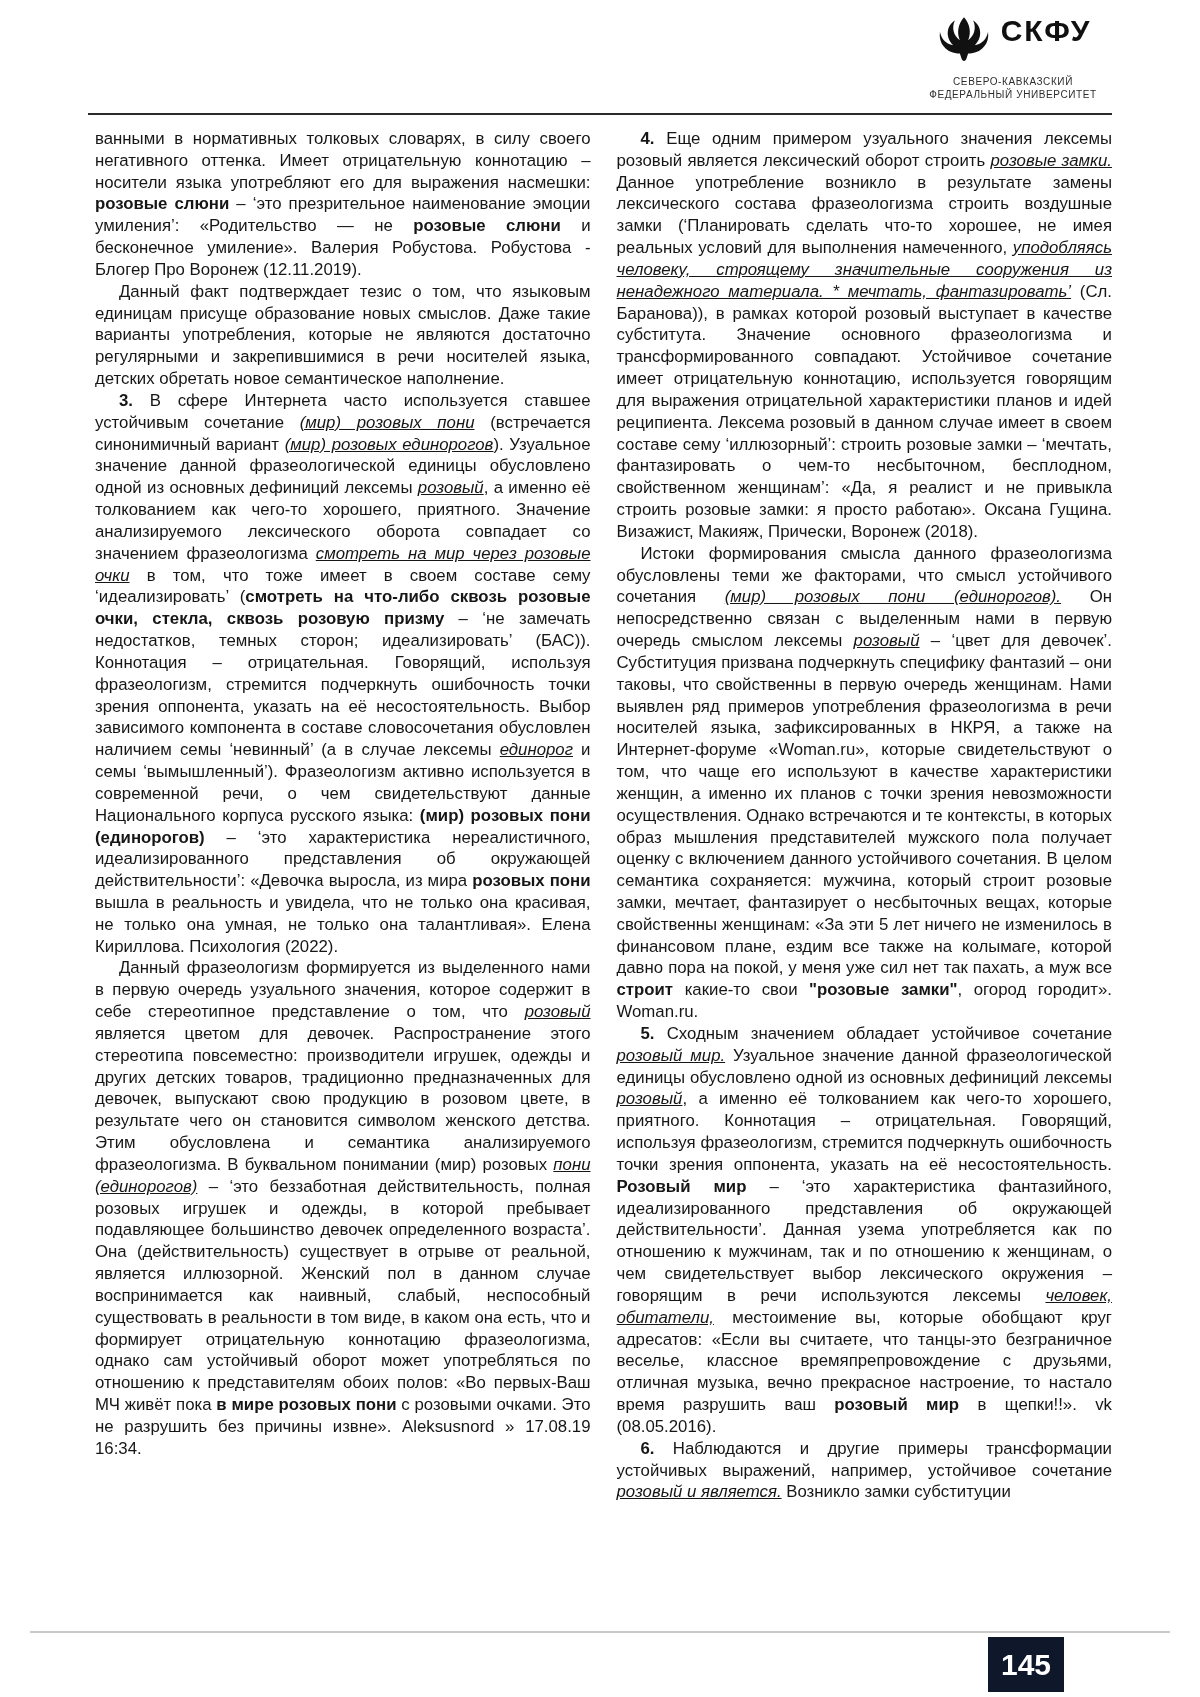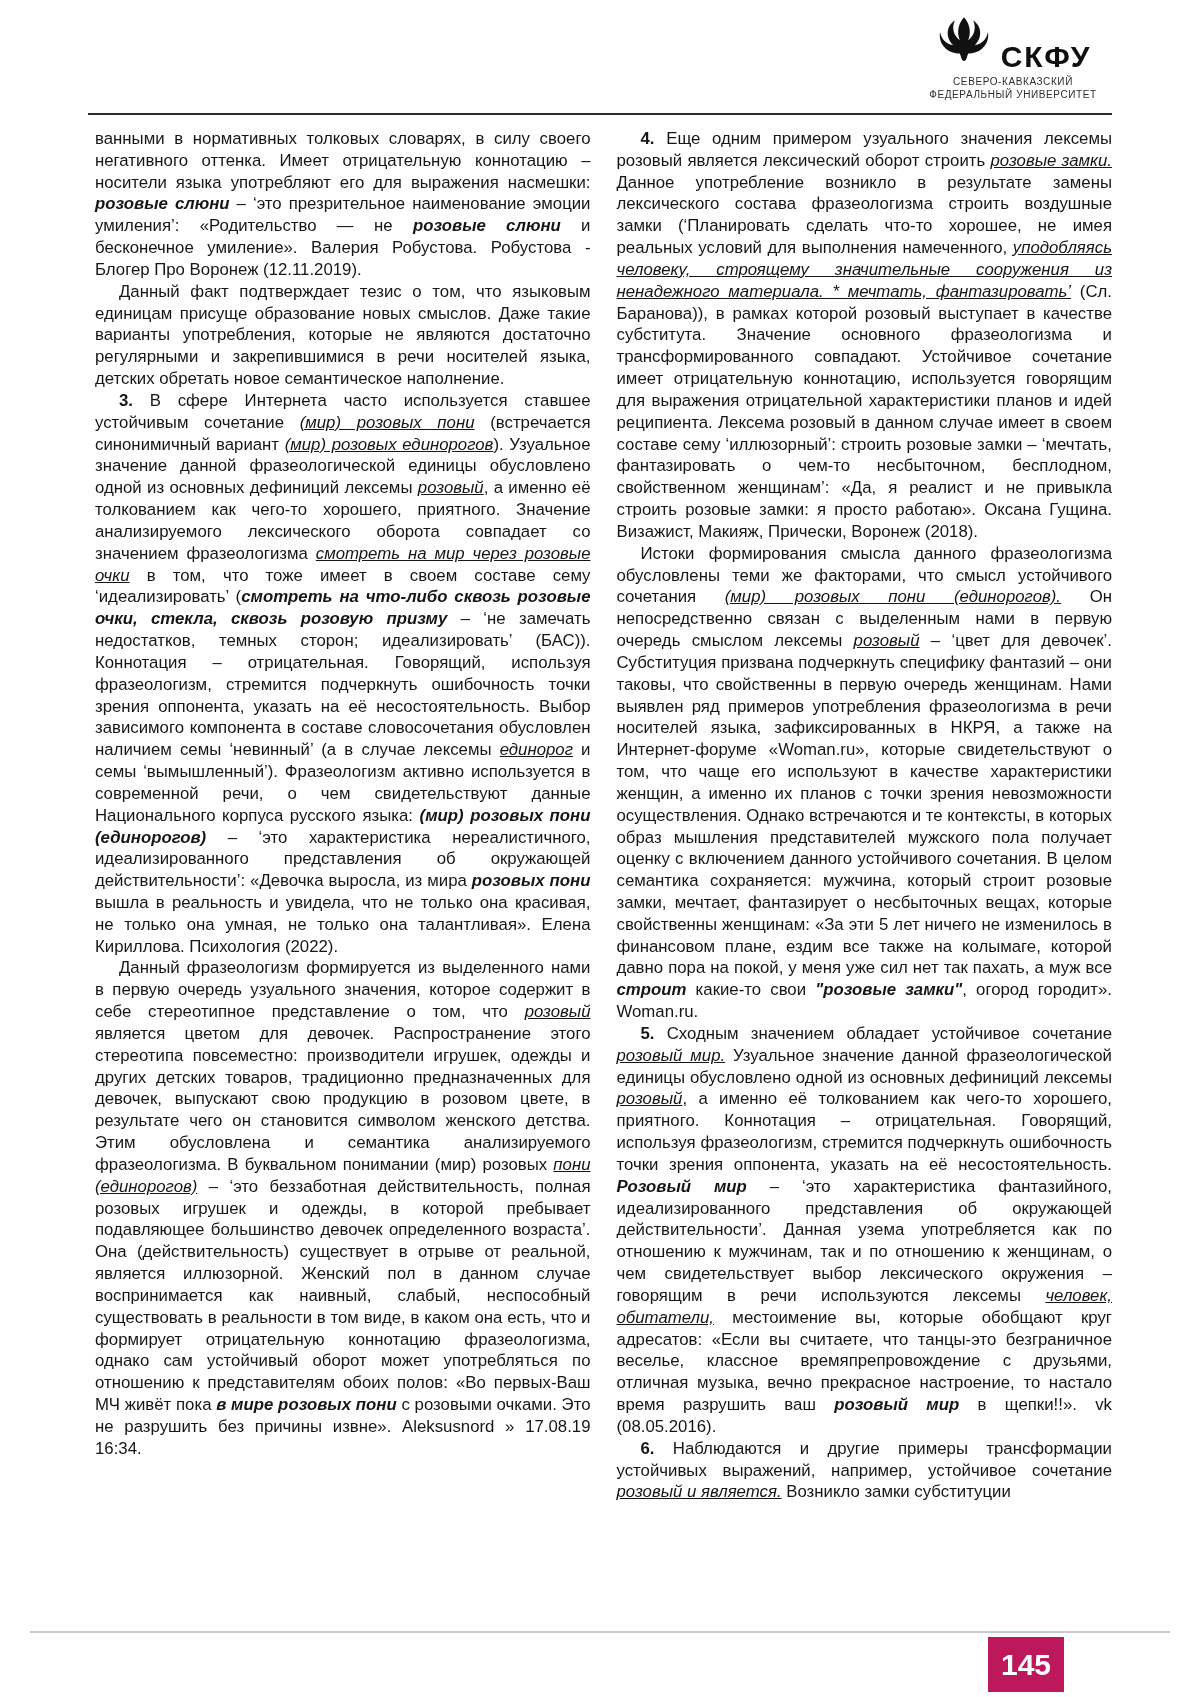--- a/index.html
+++ b/index.html
@@ -21,21 +21,21 @@
   }
   .header-rule{
     position:absolute;top:113px;left:88px;right:88px;
     height:2px;background:#2b2b2b;
   }
   
   .logo{
     position:absolute;top:14px;right:92px;width:190px;
     display:flex;flex-direction:column;align-items:center;
   }
-  .logo-row{display:flex;align-items:flex-end;gap:8px;}
+  .logo-row{display:flex;align-items:flex-start;gap:8px;}
   .logo-acronym{
     font-size:30px;font-weight:bold;color:#101010;letter-spacing:2px;
   }
   .logo-sub{
     margin-top:2px;text-align:center;line-height:1.25;
     font-size:10px;letter-spacing:0.6px;color:#2d2d2d;
   }
   
   .body-columns{
     position:absolute;top:128px;left:95px;width:1017px;
@@ -43,30 +43,30 @@
   }
   .column{flex:1 1 0;}
   .para{
     margin:0;
     font-size:16.8px;line-height:1.3;
     text-align:justify;
   }
   .indent{text-indent:24px;}
   .s-i{font-style:italic;text-decoration:underline;}
   .s-b{font-weight:bold;}
-  .s-bi{font-weight:bold;font-style:italic;}
+  .s-bi{font-weight:bold;}
   
   .footer-rule{
     position:absolute;left:30px;right:30px;top:1631px;
     height:2px;background:#c9c9c9;
   }
   .page-number-badge{
     position:absolute;left:988px;top:1637px;
     width:76px;height:55px;
-    background:#be185d;
+    background:#0f172a;
     color:#ffffff;
     display:flex;align-items:center;justify-content:center;
     font-size:30px;font-weight:bold;
   }
 </style>
 </head>
 <body>
 
 <div class="page">
 

